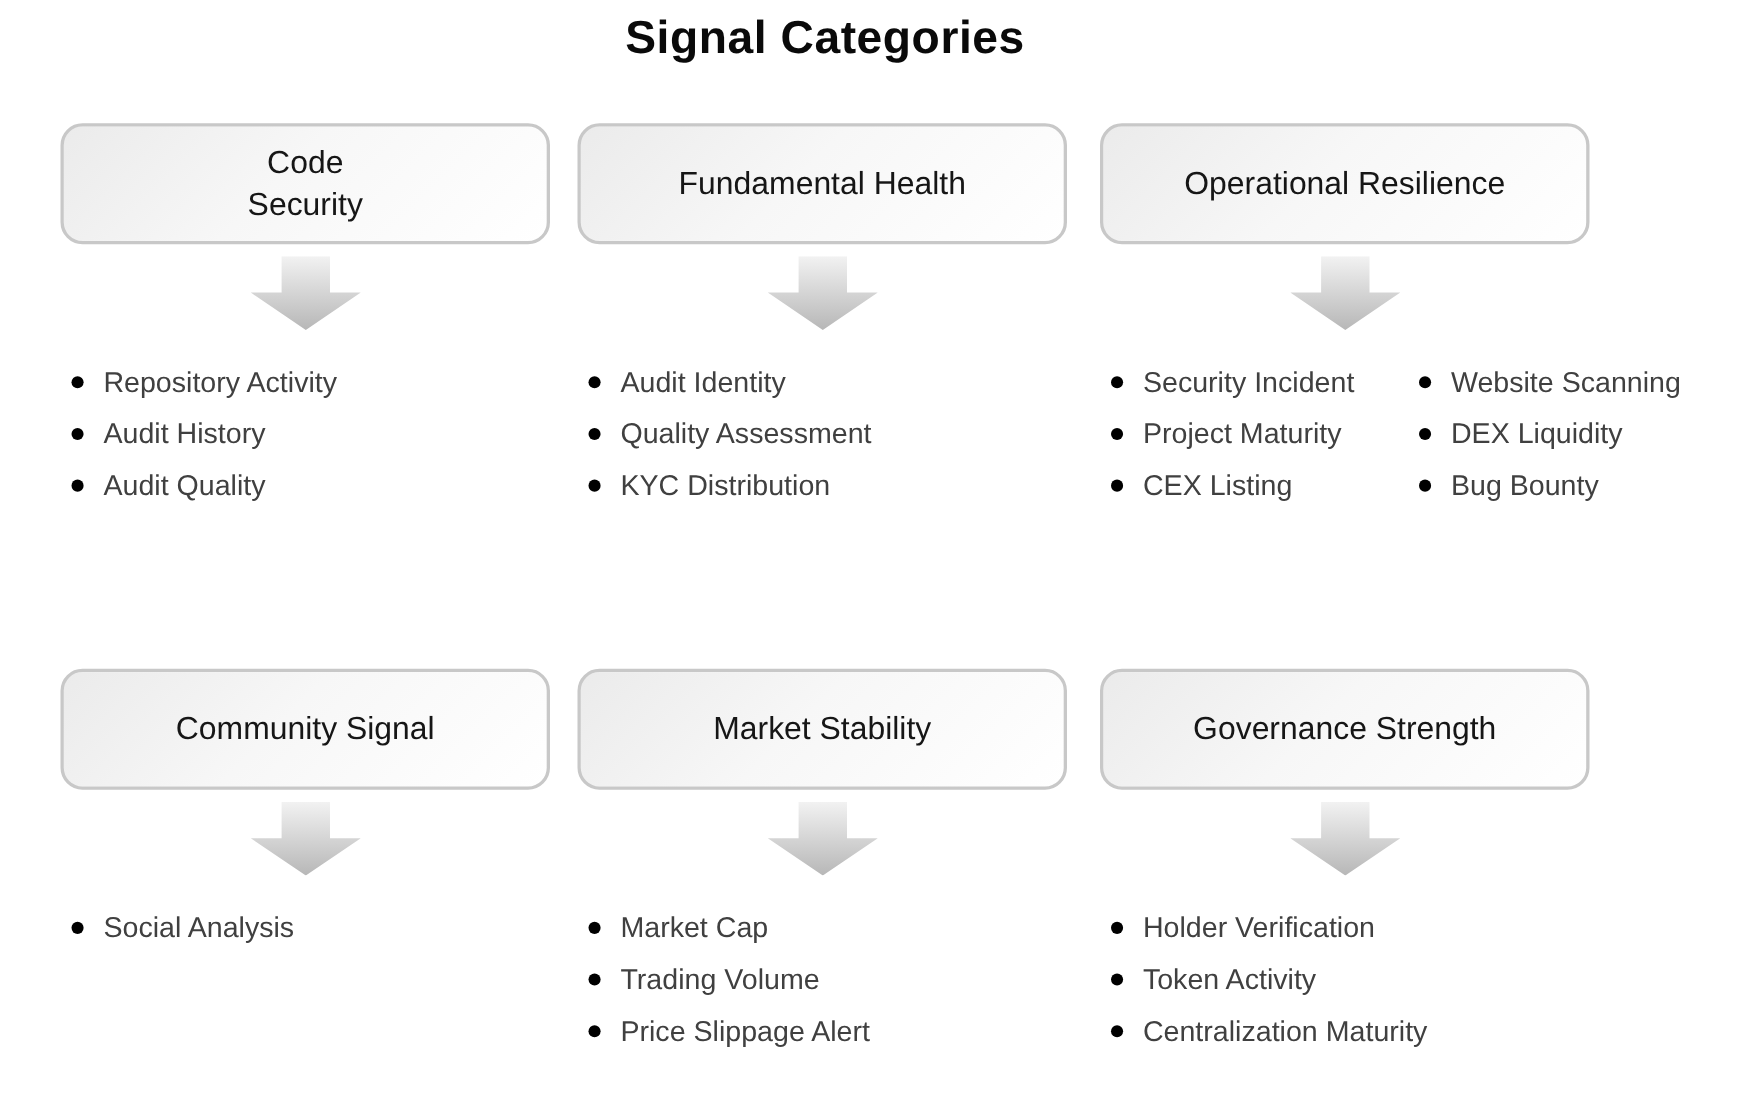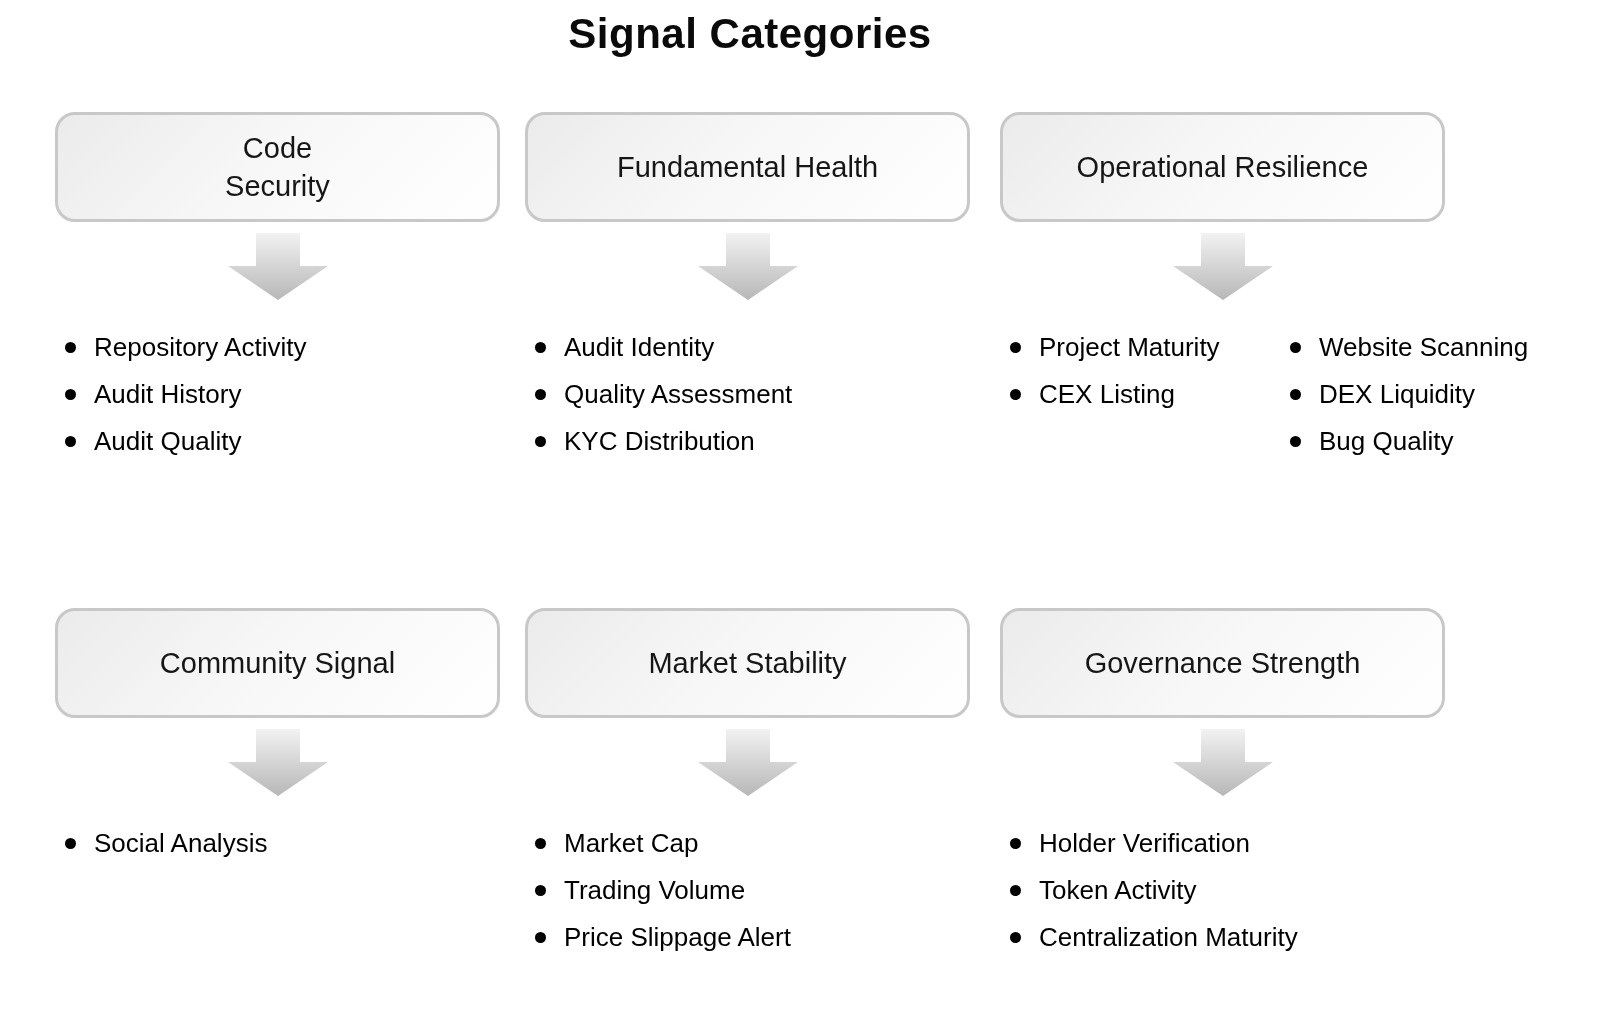--- a/index.html
+++ b/index.html
@@ -83,21 +83,21 @@
   .dot {
     flex: none;
     width: 11px;
     height: 11px;
     border-radius: 50%;
     background: #000000;
     margin-right: 18px;
   }
   .item-text {
     font-size: 26px;
-    color: #000000;
+    color: #404040;
   }
   .svg-defs {
     position: absolute;
     width: 0;
     height: 0;
     overflow: hidden;
   }
 </style>
 </head>
 <body>
@@ -176,39 +176,43 @@
     </div>
     <div class="arrow-wrap">
       <svg width="100" height="67" viewBox="0 0 100 67">
           <polygon points="28,0 72,0 72,33 100,33 50,67 0,33 28,33" fill="url(#arrowGrad)"></polygon>
         </svg>
     </div>
     <div class="lists">
       <ul class="bullet-list first-col">
           <li class="bullet-item">
             <span class="dot"></span>
+            <span class="item-text">Security Incident</span>
+          </li>
+          <li class="bullet-item">
+            <span class="dot"></span>
             <span class="item-text">Project Maturity</span>
           </li>
           <li class="bullet-item">
             <span class="dot"></span>
             <span class="item-text">CEX Listing</span>
           </li>
         </ul>
       <ul class="bullet-list">
           <li class="bullet-item">
             <span class="dot"></span>
             <span class="item-text">Website Scanning</span>
           </li>
           <li class="bullet-item">
             <span class="dot"></span>
             <span class="item-text">DEX Liquidity</span>
           </li>
           <li class="bullet-item">
             <span class="dot"></span>
-            <span class="item-text">Bug Quality</span>
+            <span class="item-text">Bug Bounty</span>
           </li>
         </ul>
     </div>
   </section>
 
   <section class="group g3">
     <div class="node-box">
       <span class="node-label">Community Signal</span>
     </div>
     <div class="arrow-wrap">

